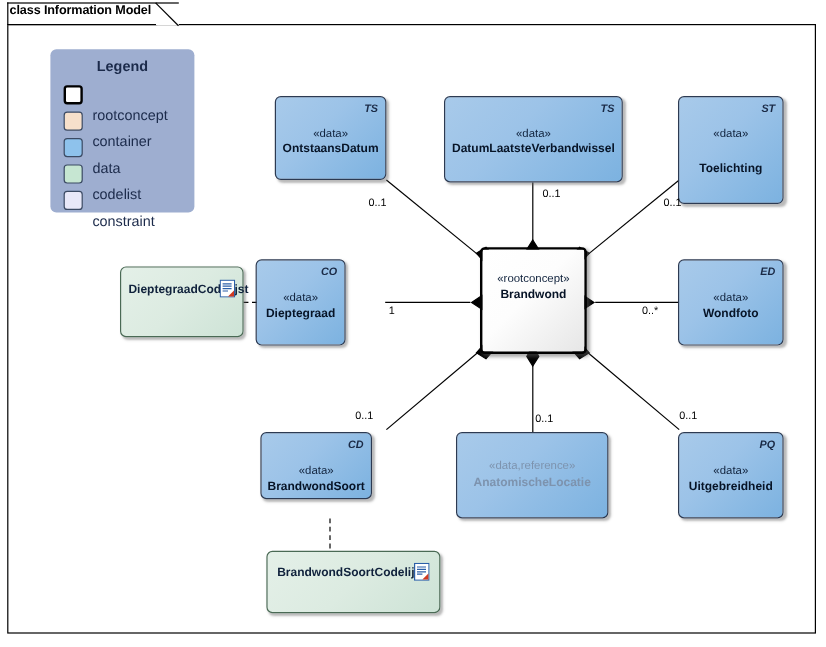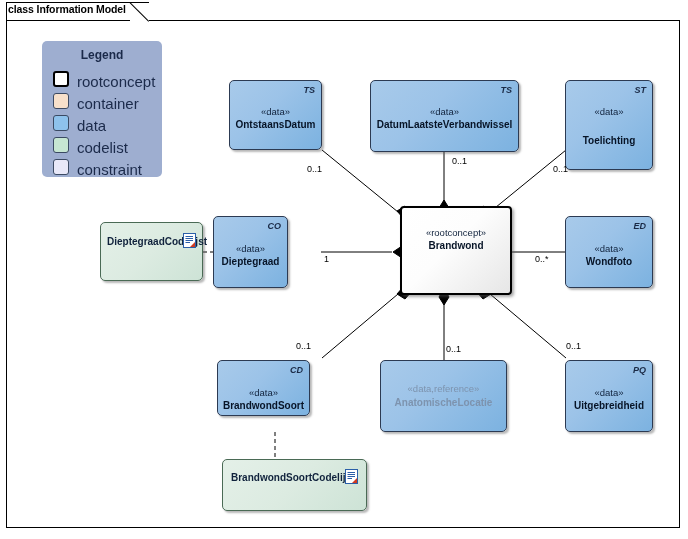--- a/index.html
+++ b/index.html
@@ -44,21 +44,21 @@
   #legend-title{
     position:absolute;top:7px;left:0;width:100%;text-align:center;
     font-size:12px;font-weight:bold;color:#1b2a4a;
   }
   .legend-row{position:absolute;left:11px;height:17px;}
   .legend-swatch{
     position:absolute;left:0;top:0;width:16px;height:16px;border-radius:3px;
     box-sizing:border-box;
   }
   .legend-text{
-    position:absolute;left:24px;top:2px;font-size:15px;color:#1b2a4a;white-space:nowrap;
+    position:absolute;left:24px;top:18px;font-size:12px;color:#1b2a4a;white-space:nowrap;
   }
 
   
   .cls{
     position:absolute;box-sizing:border-box;
     border:1px solid #2c3a52;border-radius:5px;
     box-shadow:2px 2px 2px rgba(100,100,100,0.45);
   }
   .cls.data{
     background:linear-gradient(135deg,#a8caea 0%,#9cc3e8 40%,#7cb2e0 100%);
@@ -211,21 +211,21 @@
     <span class="cls-stereo" style="top:22px;">«data,reference»</span>
     <span class="cls-name" style="top:36px;">AnatomischeLocatie</span>
   </div>
 
   <div class="cls data" style="left:565px;top:360px;width:88px;height:72px;">
     <span class="cls-tag">PQ</span>
     <span class="cls-stereo" style="top:26px;">«data»</span>
     <span class="cls-name" style="top:39px;">Uitgebreidheid</span>
   </div>
 
-  <div class="cls root" style="left:400px;top:206px;width:112px;height:89px;">
+  <div class="cls root" style="left:400px;top:206px;width:89px;height:89px;">
     <span class="cls-stereo" style="top:19px;">«rootconcept»</span>
     <span class="cls-name" style="top:32px;">Brandwond</span>
   </div>
 
   <div class="cls codelist" style="left:100px;top:222px;width:103px;height:59px;">
     <span class="cl-label" style="left:6px;top:13px;">DieptegraadCodelijst</span>
     <span class="cl-icon" style="right:6px;top:10px;">
       <svg width="13" height="15" viewBox="0 0 13 15">
         <rect x="0.5" y="0.5" width="12" height="14" fill="#ffffff" stroke="#2b5fa8" stroke-width="1"></rect>
         <line x1="2.5" y1="3.5" x2="10" y2="3.5" stroke="#2b5fa8" stroke-width="1"></line>

